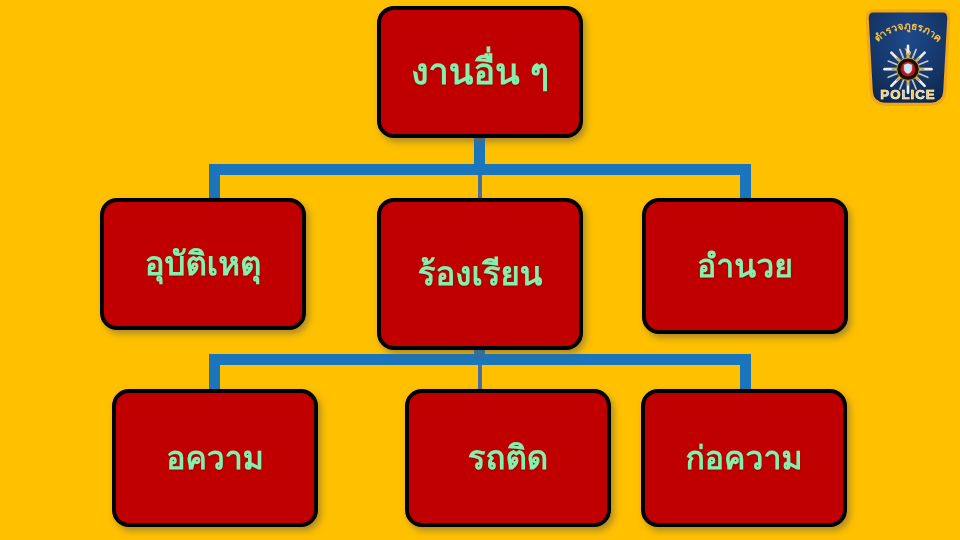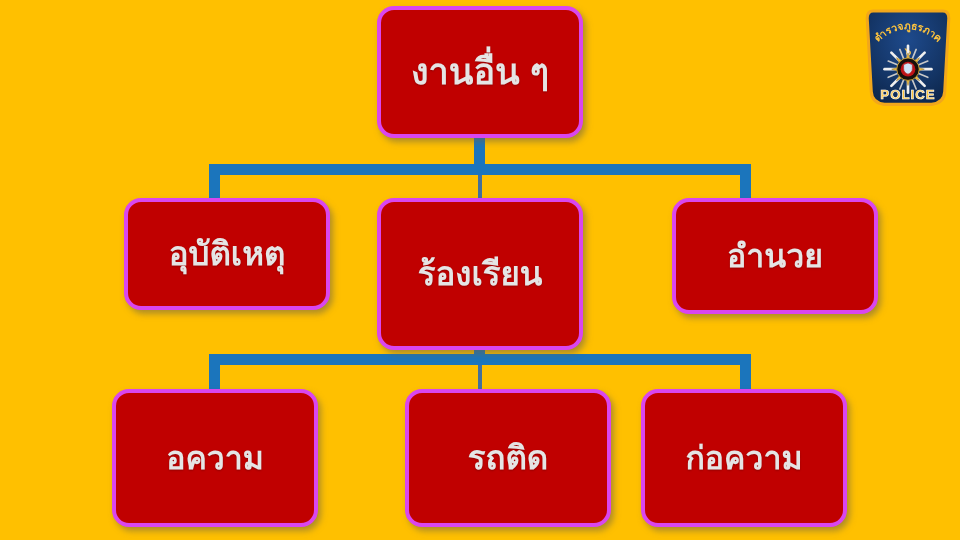--- a/index.html
+++ b/index.html
@@ -5,33 +5,33 @@
   html,body { margin:0; padding:0; background:#888; }
   .stage {
     position:relative; width:960px; height:540px; overflow:hidden;
     background:#FFC000;
     font-family:"Liberation Sans", sans-serif;
   }
   
   .node {
     position:absolute; box-sizing:border-box;
     background:#C00000;
-    border:4px solid #d946ef;
+    border:4px solid #000000;
     border-radius:17px;
     box-shadow:3px 4px 6px rgba(110,100,70,.55);
     display:flex; flex-direction:column; justify-content:center;
-    color:#e5e5e5; font-weight:bold; text-align:center;
+    color:#86efac; font-weight:bold; text-align:center;
     text-shadow:0 1px 2px rgba(0,0,0,.25);
   }
   .node .line { display:block; line-height:1.5; }
   .node .line:empty { display:none; }
   .n-root { left:377px; top:6px;   width:206px; height:132px; font-size:36px; }
-  .n-l2a  { left:124px; top:198px; width:206px; height:112px; font-size:33px; }
+  .n-l2a  { left:100px; top:198px; width:206px; height:132px; font-size:33px; }
   .n-l2b  { left:377px; top:198px; width:206px; height:152px; font-size:33px; }
-  .n-l2c  { left:642px; top:198px; width:206px; height:116px; font-size:32px;margin-left:30px; }
+  .n-l2c  { left:642px; top:198px; width:206px; height:136px; font-size:32px; }
   .n-l3a  { left:112px; top:389px; width:206px; height:138px; font-size:32px; }
   .n-l3b  { left:377px; top:389px; width:206px; height:138px; font-size:33px;margin-left:28px; }
   .n-l3c  { left:641px; top:389px; width:206px; height:138px; font-size:32px; }
   
   .conn      { position:absolute; background:#1B75BC; }
   .conn-thin { position:absolute; background:#44709B; }
   
   .badge { position:absolute; left:862px; top:8px; width:92px; height:102px; }
   .badge svg { width:100%; height:100%; display:block; }
 </style>

